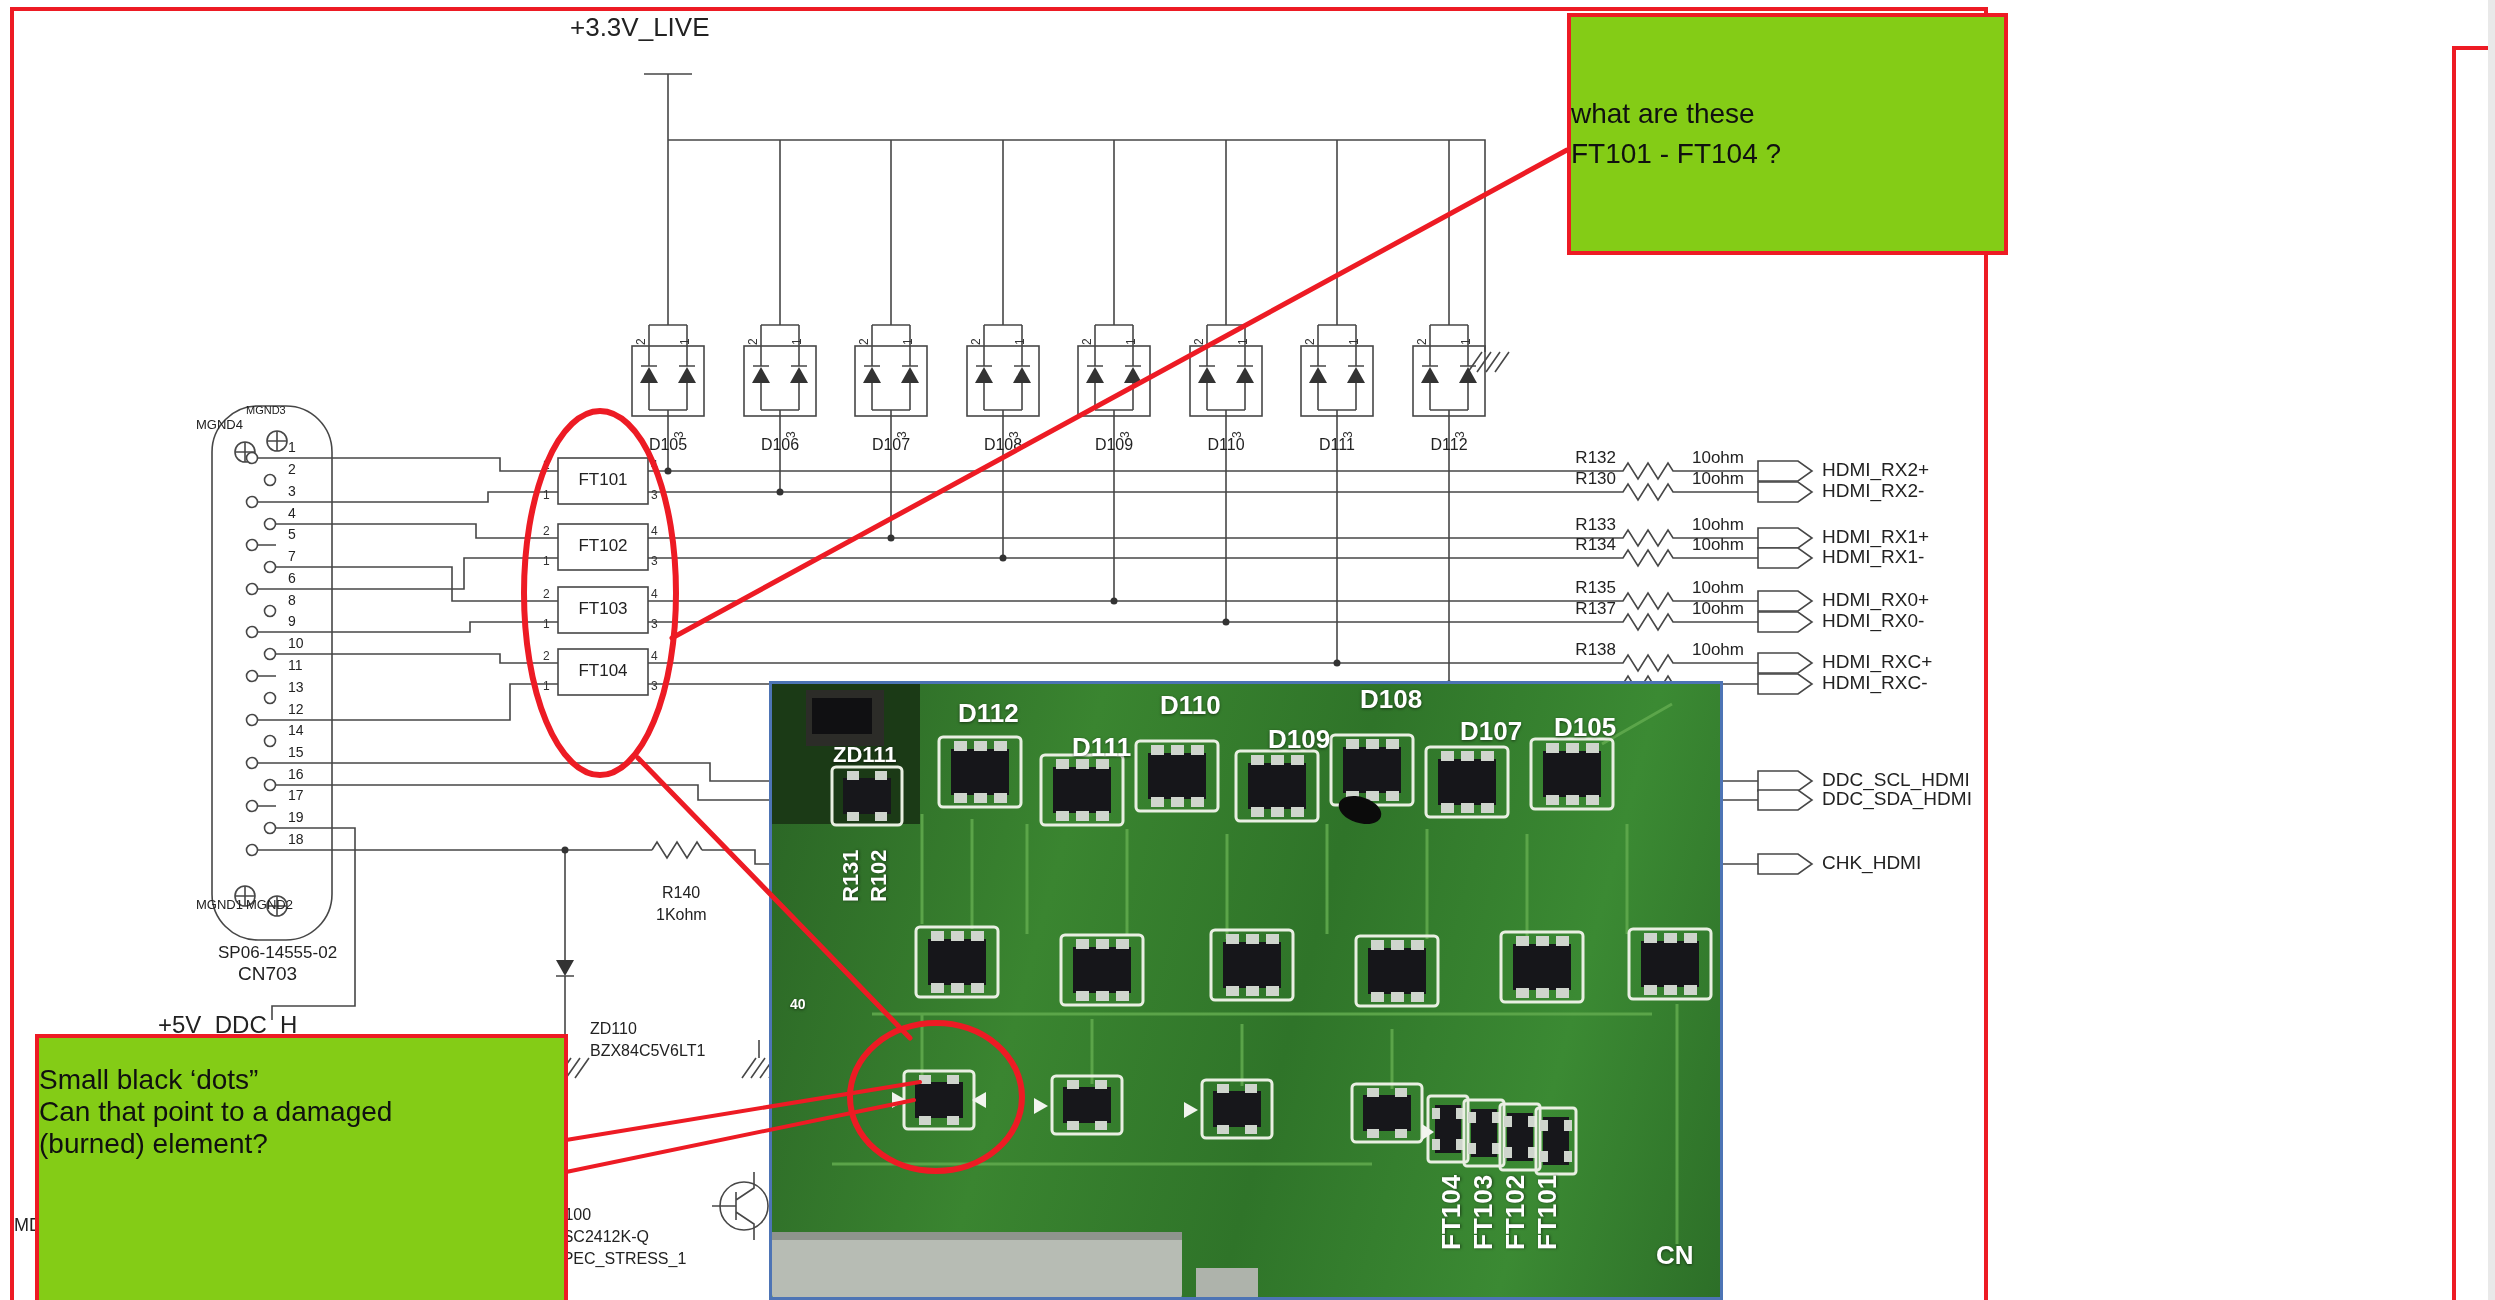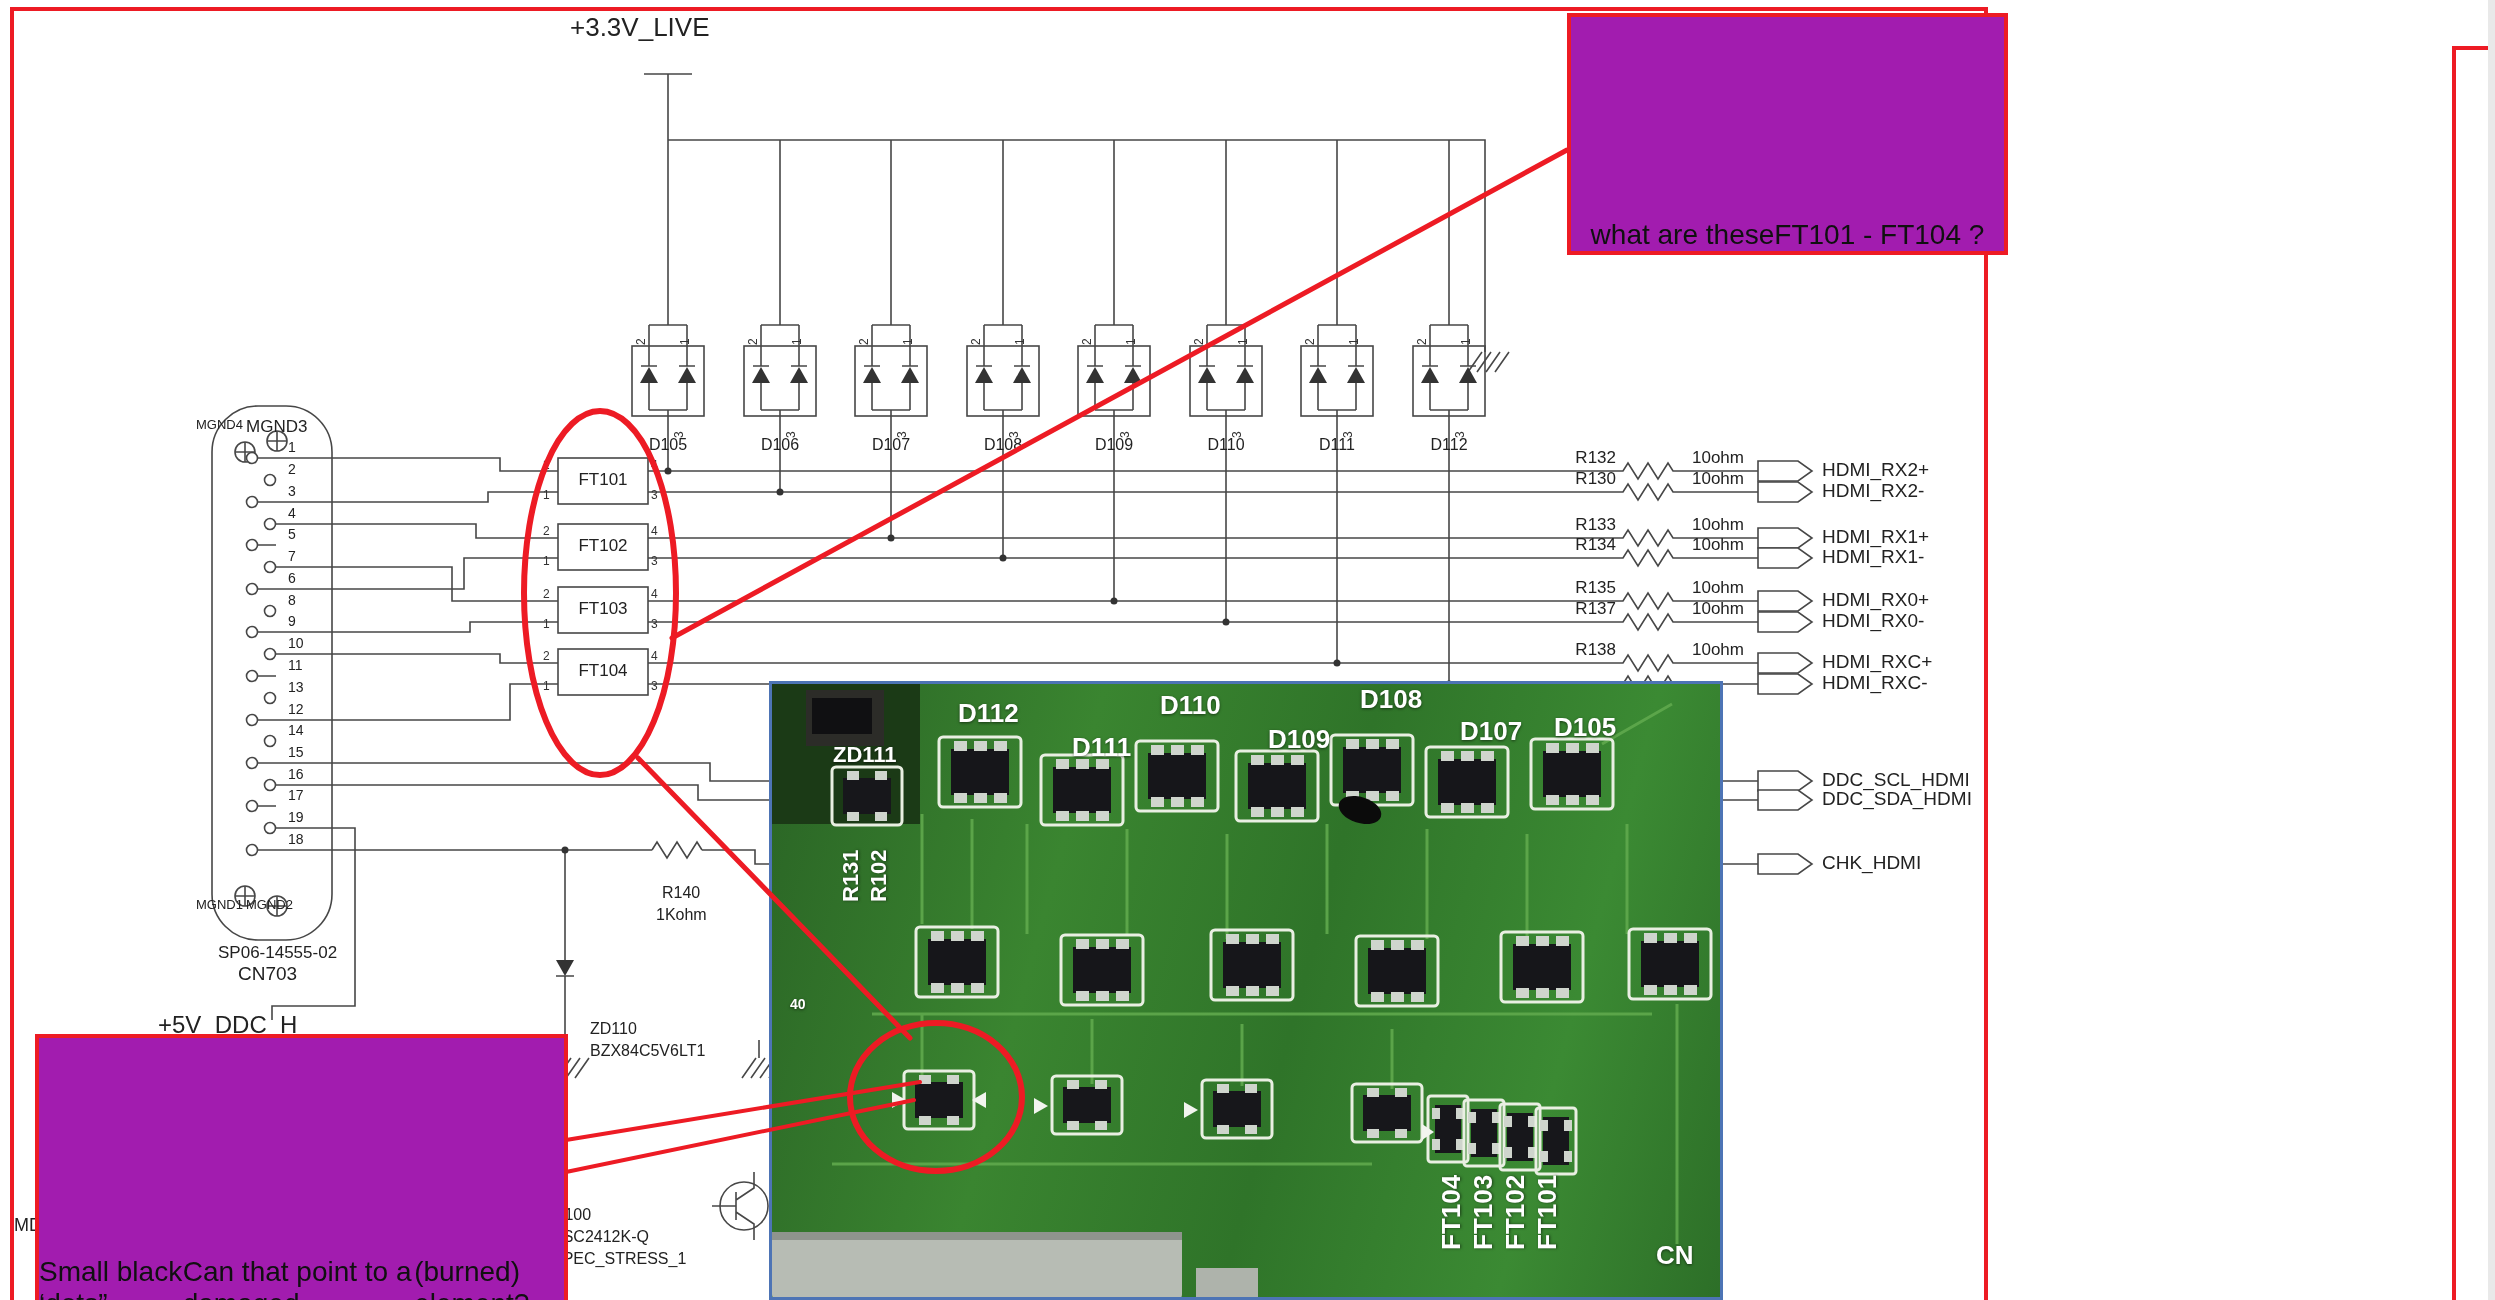--- a/index.html
+++ b/index.html
@@ -8,22 +8,22 @@
         font-family:"Liberation Sans",sans-serif}
   .t{position:absolute;white-space:nowrap;color:#222;line-height:1.1;z-index:10}
   .c{text-align:center}
   .r{text-align:right}
   .rot{transform:rotate(-90deg);transform-origin:0 0}
   .pv{font-size:12px;color:#333}
   .pin{font-size:14px;color:#222}
   .ref{font-size:16px}
   .sig{font-size:19px}
   .rlab{font-size:17px}
-  .ybox{position:absolute;background:#a21caf;border:4px solid #ed1b24;color:#101010;
-        display:flex;flex-direction:row;align-items:flex-end;z-index:40;font-size:28px}
+  .ybox{position:absolute;background:#84cc16;border:4px solid #ed1b24;color:#101010;
+        display:flex;flex-direction:column;align-items:flex-start;z-index:40;font-size:28px}
   .plabel{position:absolute;color:#fff;font-weight:700;white-space:nowrap;
           text-shadow:0 1px 3px rgba(0,0,0,.55);z-index:2}
   #photo{position:absolute;left:769px;top:681px;width:954px;height:619px;z-index:20;
          border:3px solid #4d74b5;overflow:hidden;
          background:linear-gradient(105deg,#2a6425 0%,#3a8530 30%,#2f7429 55%,#3b8a33 80%,#2d6f28 100%)}
   svg{display:block}
 </style>
 </head>
 <body>
 
@@ -211,21 +211,21 @@
   <span class="t pv" style="left:543px;top:588px">2</span>
   <span class="t pv" style="left:543px;top:618px">1</span>
   <span class="t pv" style="left:651px;top:588px">4</span>
   <span class="t pv" style="left:651px;top:618px">3</span>
   <span class="t pv" style="left:543px;top:650px">2</span>
   <span class="t pv" style="left:543px;top:680px">1</span>
   <span class="t pv" style="left:651px;top:650px">4</span>
   <span class="t pv" style="left:651px;top:680px">3</span>
 
   <span class="t" style="left:196px;top:418px;font-size:13px">MGND4</span>
-  <span class="t" style="left:246px;top:418px;font-size:17px">MGND3</span>
+  <span class="t" style="left:246px;top:404px;font-size:11px">MGND3</span>
   <span class="t" style="left:196px;top:898px;font-size:13px">MGND1</span>
   <span class="t" style="left:246px;top:898px;font-size:13px">MGND2</span>
   <span class="t" style="left:218px;top:944px;font-size:17px">SP06-14555-02</span>
   <span class="t" style="left:238px;top:964px;font-size:19px">CN703</span>
 
   <span class="t pin" style="left:288px;top:440px">1</span>
   <span class="t pin" style="left:288px;top:462px">2</span>
   <span class="t pin" style="left:288px;top:484px">3</span>
   <span class="t pin" style="left:288px;top:506px">4</span>
   <span class="t pin" style="left:288px;top:527px">5</span>

